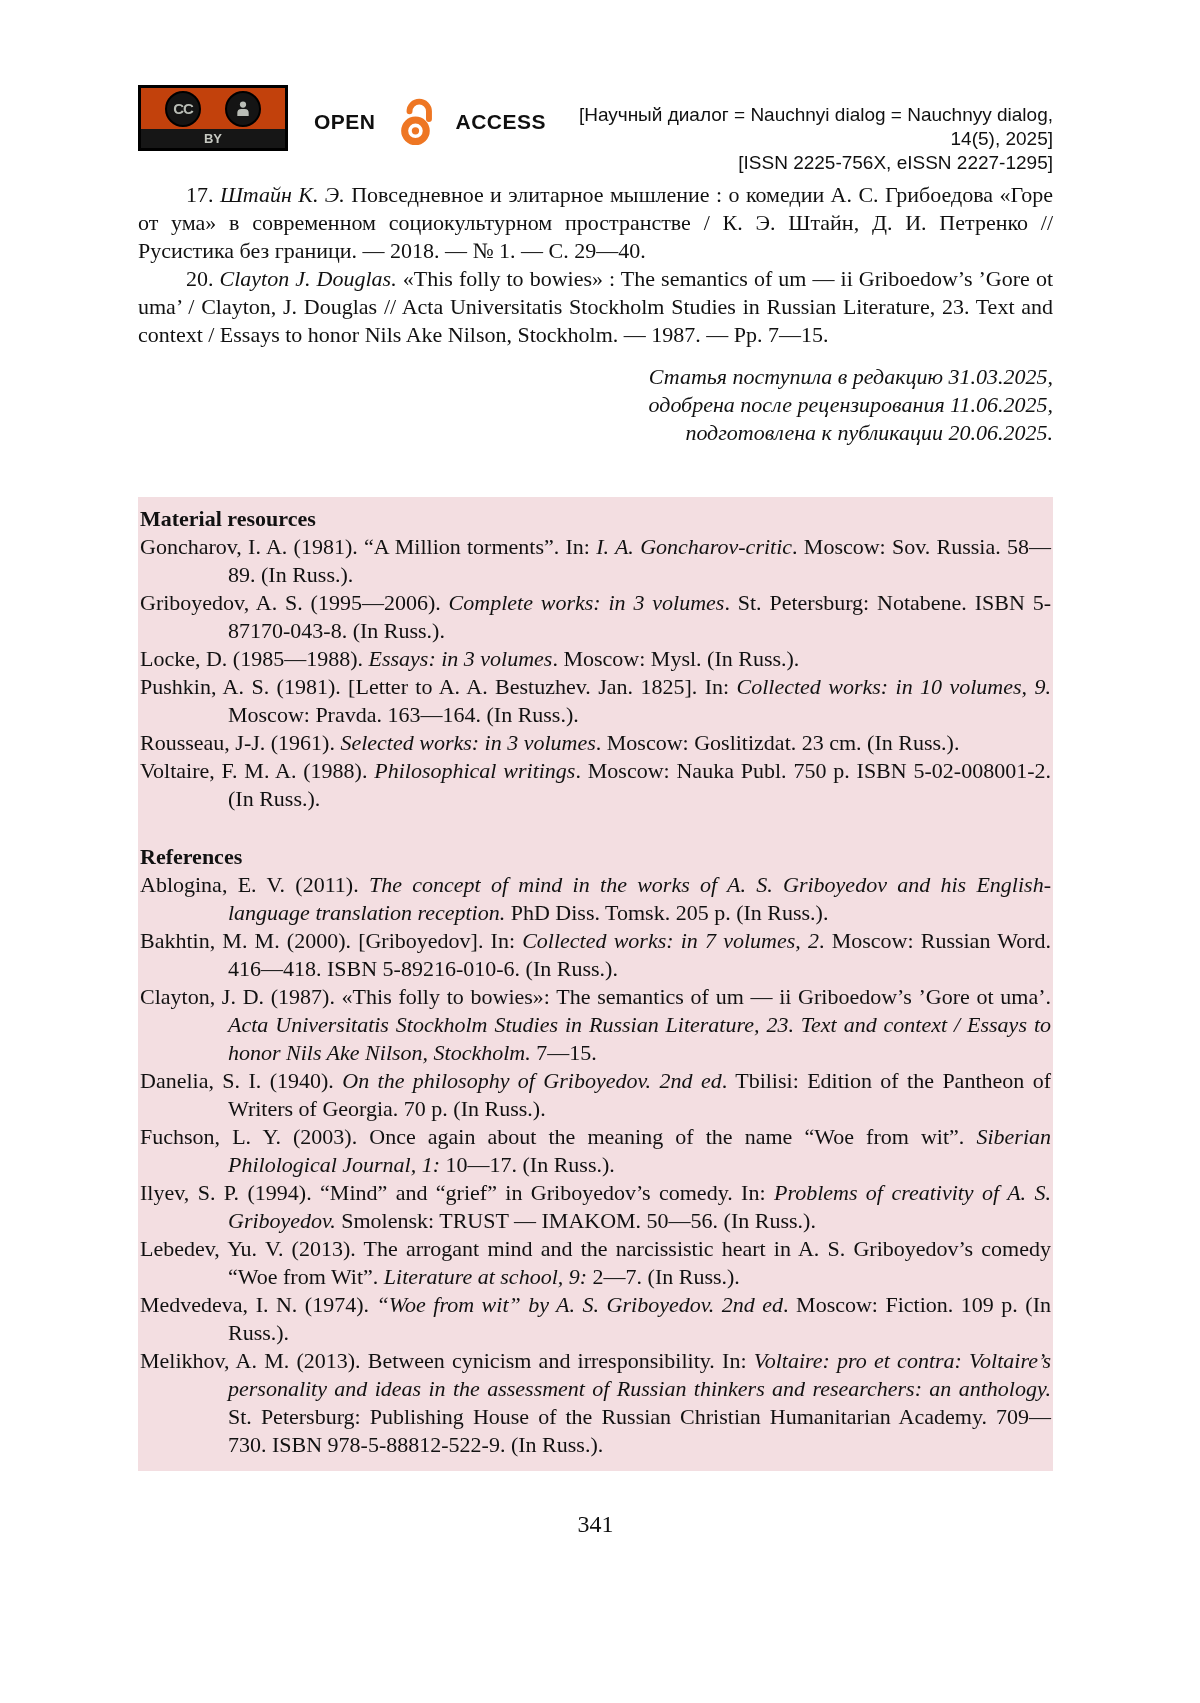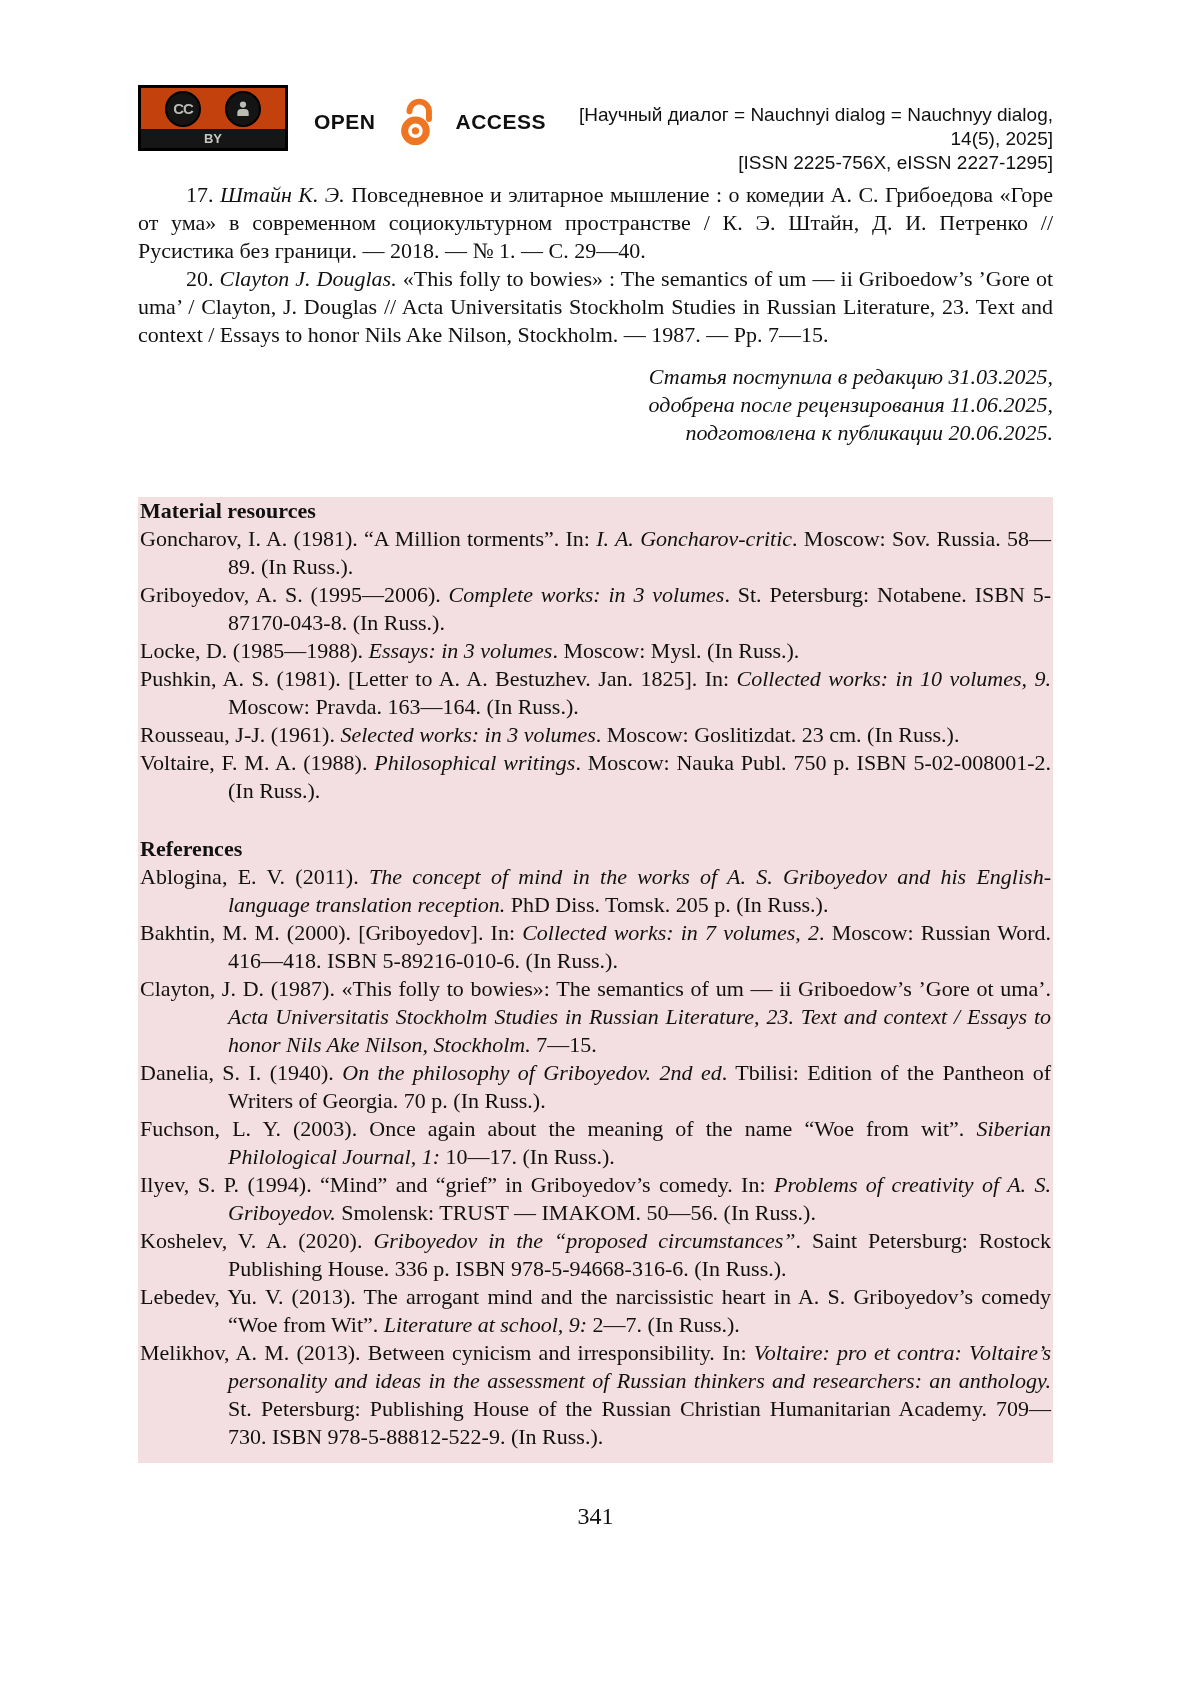--- a/index.html
+++ b/index.html
@@ -37,21 +37,21 @@
   .biblio { margin-top:26px; }
   .bib-item { font-size:22px; line-height:28px; text-align:justify; text-indent:48px; }
   .it { font-style:italic; }
 
   .dates { margin-top:14px; text-align:right; }
   .dates p { font-size:22px; line-height:28px; font-style:italic; }
 
   
   .highlight {
     margin-top:50px; background:var(--highlight-bg,#f3dee1);
-    padding:0 2px 12px 2px;
+    padding:8px 2px 12px 2px;
   }
   .sec-heading { font-size:22px; line-height:28px; font-weight:bold; }
   .refs-heading { margin-top:30px; }
   .ref-entry { font-size:22px; line-height:28px; text-align:justify; padding-left:88px; text-indent:-88px; }
 
   .pageno { margin-top:40px; text-align:center; font-size:24px; }
 </style>
 </head>
 <body>
 
@@ -114,21 +114,21 @@
       </div>
 
     <h3 class="sec-heading refs-heading">References</h3>
     <div>
         <p class="ref-entry"><span>Ablogina, E. V. (2011). </span><span class="it">The concept of mind in the works of A. S. Griboyedov and his English-language translation reception.</span><span> PhD Diss. Tomsk. 205 p. (In Russ.).</span></p>
         <p class="ref-entry"><span>Bakhtin, M. M. (2000). [Griboyedov]. In: </span><span class="it">Collected works: in 7 volumes, 2</span><span>. Moscow: Russian Word. 416—418. ISBN 5-89216-010-6. (In Russ.).</span></p>
         <p class="ref-entry"><span>Clayton, J. D. (1987). «This folly to bowies»: The semantics of um — ii Griboedow’s ’Gore ot uma’. </span><span class="it">Acta Universitatis Stockholm Studies in Russian Literature, 23. Text and context / Essays to honor Nils Ake Nilson, Stockholm.</span><span> 7—15.</span></p>
         <p class="ref-entry"><span>Danelia, S. I. (1940). </span><span class="it">On the philosophy of Griboyedov. 2nd ed</span><span>. Tbilisi: Edition of the Pantheon of Writers of Georgia. 70 p. (In Russ.).</span></p>
         <p class="ref-entry"><span>Fuchson, L. Y. (2003). Once again about the meaning of the name “Woe from wit”. </span><span class="it">Siberian Philological Journal, 1:</span><span> 10—17. (In Russ.).</span></p>
         <p class="ref-entry"><span>Ilyev, S. P. (1994). “Mind” and “grief” in Griboyedov’s comedy. In: </span><span class="it">Problems of creativity of A. S. Griboyedov.</span><span> Smolensk: TRUST — IMAKOM. 50—56. (In Russ.).</span></p>
-        <p class="ref-entry"><span>Koshelev, V. A. (2020). </span><span class="it">Griboyedov in the “proposed circumstances”</span><span>. Saint Petersburg: Rostock Publishing House. 336 p. ISBN 978-5-94668-316-6. (In Russ.).</span></p>
         <p class="ref-entry"><span>Lebedev, Yu. V. (2013). The arrogant mind and the narcissistic heart in A. S. Griboyedov’s comedy “Woe from Wit”. </span><span class="it">Literature at school, 9:</span><span> 2—7. (In Russ.).</span></p>
+        <p class="ref-entry"><span>Medvedeva, I. N. (1974). </span><span class="it">“Woe from wit” by A. S. Griboyedov. 2nd ed</span><span>. Moscow: Fiction. 109 p. (In Russ.).</span></p>
         <p class="ref-entry"><span>Melikhov, A. M. (2013). Between cynicism and irresponsibility. In: </span><span class="it">Voltaire: pro et contra: Voltaire’s personality and ideas in the assessment of Russian thinkers and researchers: an anthology.</span><span> St. Petersburg: Publishing House of the Russian Christian Humanitarian Academy. 709—730. ISBN 978-5-88812-522-9. (In Russ.).</span></p>
       </div>
   </section>
 
   <footer class="pageno">341</footer>
 
 </div>
 
 </body></html>

